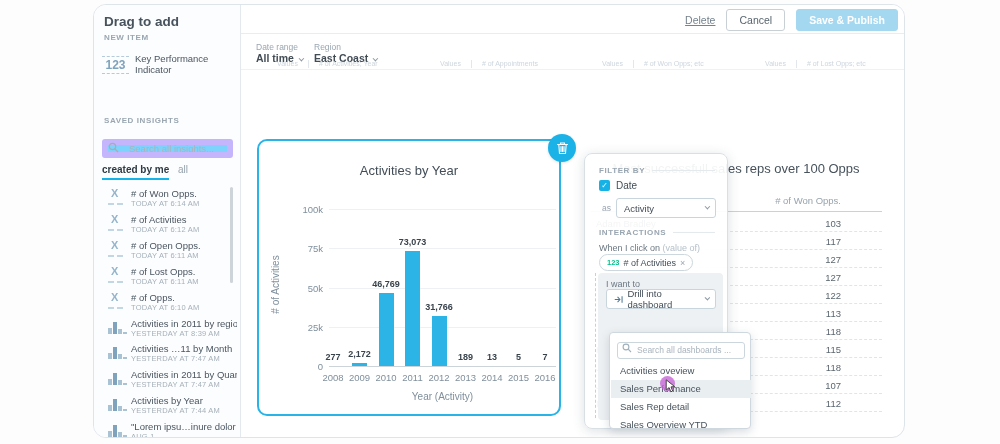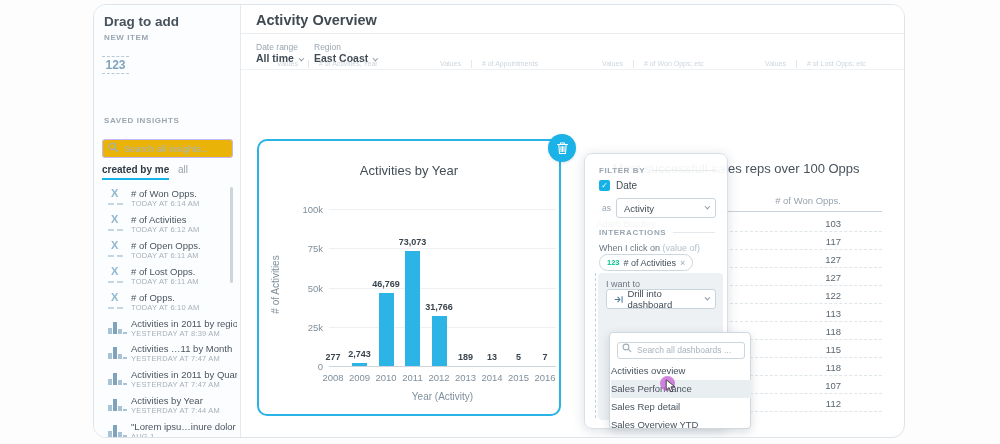--- a/index.html
+++ b/index.html
@@ -12,22 +12,22 @@
   .sidebar { position:absolute; left:0; top:0; width:147px; height:434px; background:#fcfdfe; border-right:1px solid #e3e9ee; }
   .sb-title { position:absolute; left:10px; top:9px; font-size:13.5px; font-weight:bold; color:#47525c; }
   .sec-label { position:absolute; font-size:8px; font-weight:bold; letter-spacing:.6px; color:#9aa6b1; display:flex; align-items:center; }
   .sec-label .line { height:1px; background:#e7edf1; margin-left:7px; }
   .newitem-row { position:absolute; left:0; width:147px; height:26px; display:flex; align-items:center; cursor:grab; }
   .icon-123 { position:absolute; left:8px; width:27px; text-align:center; color:#7fa3bd; font-size:12px; font-weight:bold;
               border-top:1px dashed #b5cbdb; border-bottom:1px dashed #b5cbdb; padding:1px 0; }
   .newitem-label { position:absolute; left:41px; font-size:9.5px; color:#4a5560; }
   .funnel-wrap { position:absolute; left:11px; top:-1px; }
   .search-box { position:absolute; left:8px; top:133px; width:131px; height:19px; }
-  .search-box input { width:100%; height:100%; border:1px solid #c4b5fd; border-radius:3px; padding:0 4px 0 21px;
-                      font-size:9.5px; color:#55606a; font-family:"Liberation Sans",sans-serif; background:#eab308; outline:none; }
+  .search-box input { width:100%; height:100%; border:6px solid #c4b5fd; border-radius:3px; padding:0 4px 0 21px;
+                      font-size:9.5px; color:#55606a; font-family:"Liberation Sans",sans-serif; background:#7dd3fc; outline:none; }
   .search-box input::placeholder { color:#a9b4be; }
   .search-box svg { position:absolute; left:6px; top:4px; }
   .tab { position:absolute; top:159px; font-size:10px; cursor:pointer; }
   .tab.active { font-weight:bold; color:#2e3a44; border-bottom:2px solid #15b3e8; padding-bottom:3px; }
   .tab.inactive { color:#97a2ac; }
   .ins-list { position:absolute; left:0; top:178px; width:147px; height:256px; overflow:hidden; }
   .ins-item { position:absolute; left:0; width:147px; height:25px; cursor:grab; }
   .ins-item .t { position:absolute; left:37px; top:0; width:106px; font-size:9.5px; color:#4a5560; white-space:nowrap; overflow:hidden; }
   .ins-item .s { position:absolute; left:37px; top:11px; font-size:7.5px; color:#a5b0b9; letter-spacing:.2px; white-space:nowrap; }
   .kpi-ic { position:absolute; left:14px; top:1px; width:20px; height:17px; }
@@ -103,41 +103,42 @@
   .iwant { position:absolute; left:8px; top:6px; font-size:9px; color:#6c7883; }
 
   
   .dropdown { position:absolute; left:515px; top:327px; width:142px; height:97px; background:#fff; border:1px solid #cfd8de;
               border-radius:4px; box-shadow:0 3px 10px rgba(60,80,100,.2); z-index:8; }
   .dd-search { position:absolute; left:7px; top:6px; width:128px; height:17px; }
   .dd-search input { width:100%; height:100%; border:1px solid #ccd6dd; border-radius:3px; padding:0 0 0 19px; font-size:8.5px;
                      color:#55606a; font-family:"Liberation Sans",sans-serif; outline:none; }
   .dd-search input::placeholder { color:#a9b4be; }
   .dd-search svg { position:absolute; left:5px; top:4px; }
-  .dd-opt { position:absolute; left:1px; width:140px; height:18px; line-height:18px; padding-left:0; font-size:9.5px; color:#47525c; cursor:pointer; }
+  .dd-opt { position:absolute; left:1px; width:140px; height:18px; line-height:18px; padding-left:9px; font-size:9.5px; color:#47525c; cursor:pointer; }
   .dd-opt.hover { background:#e9eef1; }
   .cursor-halo { position:absolute; left:566px; top:371px; width:15px; height:15px; border-radius:50%; background:#c765d8; opacity:.8; z-index:9; }
   .cursor { position:absolute; left:571px; top:374px; z-index:10; }
 </style>
 </head>
 <body>
 
 <div class="stage">
   <div class="app">
 
     <aside class="sidebar">
       <div class="sb-title">Drag to add</div>
 
       <div class="sec-label" style="left:10px; top:28px; width:130px;">
         <span>NEW ITEM</span>
           <div class="line"></div>
       </div>
 
       <div class="newitem-row" style="top:46px;">
         <div class="icon-123" style="top:5px;">123</div>
+        <div class="newitem-label">Key Performance Indicator</div>
       </div>
 
 
       <div class="sec-label" style="left:10px; top:111px; width:130px;">
         <span>SAVED INSIGHTS</span>
           <div class="line"></div>
       </div>
 
       <div class="search-box">
         <svg width="11" height="11" viewBox="0 0 11 11">
@@ -244,21 +245,25 @@
               <i style="left:15px;height:2px;"></i>
             </div>
             <div class="t">"Lorem ipsu…inure dolor</div>
             <div class="s">AUG 1</div>
           </div>
         </div>
       <div class="sb-scroll"></div>
     </aside>
 
     <header class="topbar">
-      <div class="page-title">Activity Overview</div>
+      <div class="top-actions">
+        <span class="link-delete">Delete</span>
+        <span class="btn cancel">Cancel</span>
+        <span class="btn save">Save &amp; Publish</span>
+      </div>
     </header>
 
     <div class="fl-label" style="left:162px; top:37px;">Date range</div>
     <div class="fl-value" style="left:162px; top:47px;">
       <span>All time</span><span class="chev"></span>
     </div>
     <div class="fl-label" style="left:220px; top:37px;">Region</div>
     <div class="fl-value" style="left:220px; top:47px;">
       <span>East Coast</span><span class="chev"></span>
     </div>
@@ -296,21 +301,21 @@
         <div class="ytick" style="left: 30px; top: 102.25px;">75k</div>
         <div class="gridline" style="left: 70px; top: 146.5px; width: 227px;"></div>
         <div class="ytick" style="left: 30px; top: 141.5px;">50k</div>
         <div class="gridline" style="left: 70px; top: 185.75px; width: 227px;"></div>
         <div class="ytick" style="left: 30px; top: 180.75px;">25k</div>
         <div class="gridline axis" style="left: 70px; top: 225px; width: 227px;"></div>
         <div class="ytick" style="left: 30px; top: 220px;">0</div>
         <div class="bar-val" style="left: 51px; top: 211px;">277</div>
         <div class="xtick" style="left: 61px; top: 231px;">2008</div>
         <div class="bar" style="left: 93px; top: 222px; width: 15px; height: 3px; background: rgb(44, 180, 231);"></div>
-        <div class="bar-val" style="left: 77.5px; top: 208px;">2,743</div>
+        <div class="bar-val" style="left: 77.5px; top: 208px;">2,172</div>
         <div class="xtick" style="left: 87.5px; top: 231px;">2009</div>
         <div class="bar" style="left: 119.5px; top: 152px; width: 15px; height: 73px; background: rgb(44, 180, 231);"></div>
         <div class="bar-val" style="left: 104px; top: 138px;">46,769</div>
         <div class="xtick" style="left: 114px; top: 231px;">2010</div>
         <div class="bar" style="left: 146px; top: 110px; width: 15px; height: 115px; background: rgb(44, 180, 231);"></div>
         <div class="bar-val" style="left: 130.5px; top: 96px;">73,073</div>
         <div class="xtick" style="left: 140.5px; top: 231px;">2011</div>
         <div class="bar" style="left: 172.5px; top: 175px; width: 15px; height: 50px; background: rgb(44, 180, 231);"></div>
         <div class="bar-val" style="left: 157px; top: 161px;">31,766</div>
         <div class="xtick" style="left: 167px; top: 231px;">2012</div>

